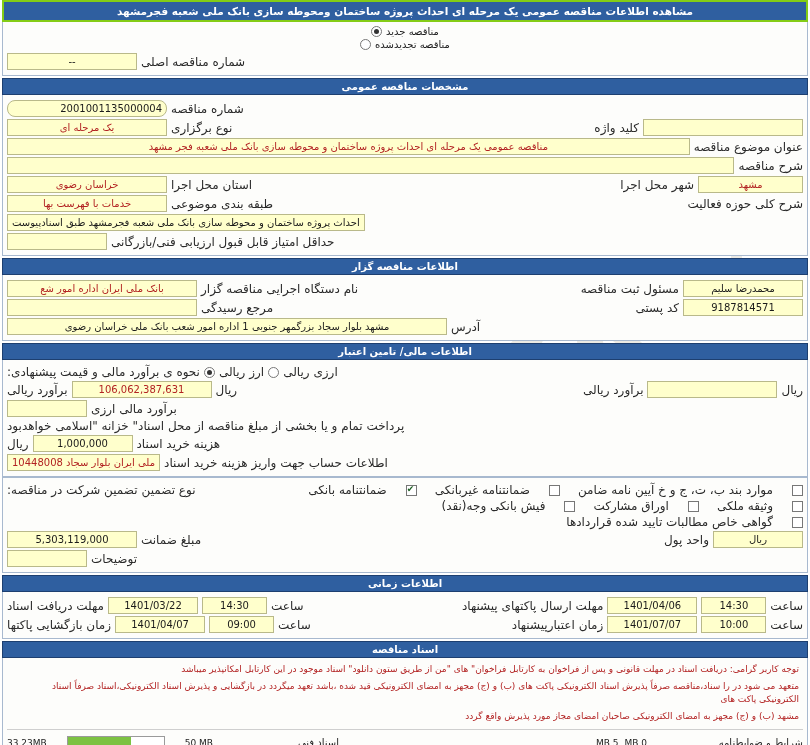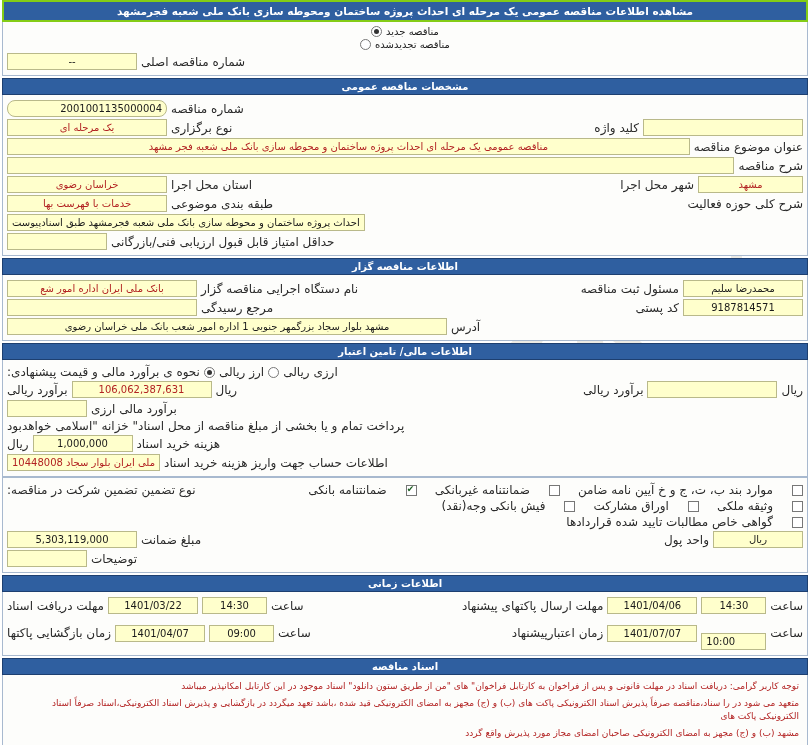--- a/index.html
+++ b/index.html
@@ -334,21 +334,21 @@
       <span class="lbl">مهلت    ارسال پاکتهای پیشنهاد</span>
       <span class="spacer"></span>
       <span class="lbl">ساعت</span>
       <span class="val" style="min-width:55px;text-align:center;">14:30</span>
       <span class="val" style="min-width:80px;text-align:center;">1401/03/22</span>
       <span class="lbl">مهلت دریافت اسناد</span>
     </div>
 
     <div class="row">
       <span class="lbl">ساعت</span>
-      <span class="val" style="min-width:55px;text-align:left;margin-top:17px;">10:00</span>
+      <span class="val" style="min-width:55px;text-align:center;">10:00</span>
       <span class="val" style="min-width:80px;text-align:center;">1401/07/07</span>
       <span class="lbl">زمان     اعتبارپیشنهاد</span>
       <span class="spacer"></span>
       <span class="lbl">ساعت</span>
       <span class="val" style="min-width:55px;text-align:center;">09:00</span>
       <span class="val" style="min-width:80px;text-align:center;">1401/04/07</span>
       <span class="lbl">زمان بازگشایی پاکتها</span>
     </div>
   </div>
 

